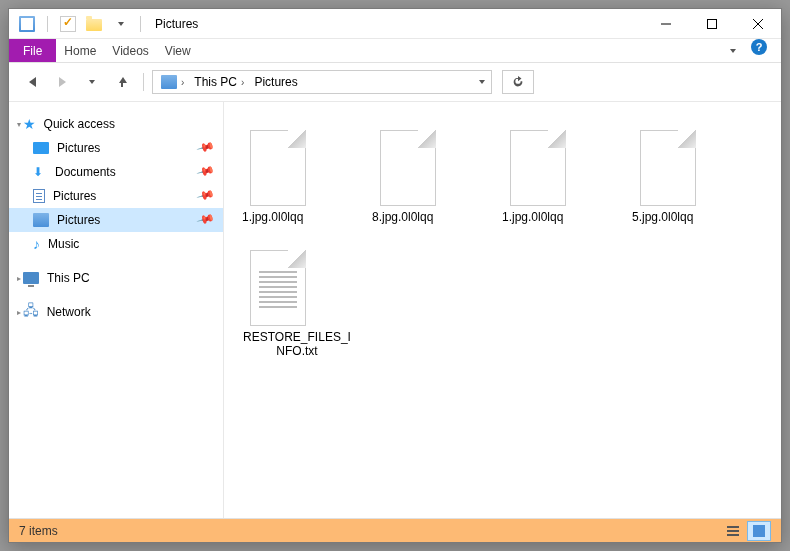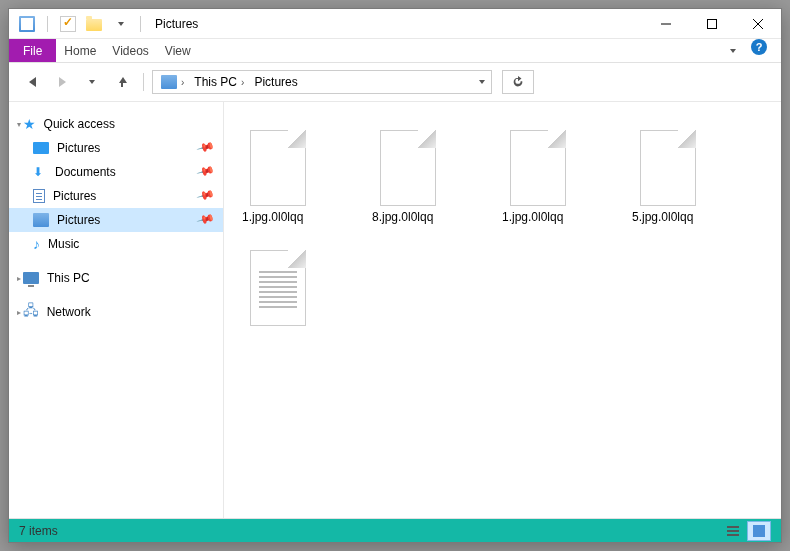--- a/index.html
+++ b/index.html
@@ -105,21 +105,21 @@
   .content { flex:1; padding:16px 12px; overflow:auto;}
   .grid { display:flex; flex-wrap:wrap; gap:0;}
   .fileitem { width:130px; display:flex; flex-direction:column; align-items:flex-start; padding:6px; margin-bottom:8px;}
   .thumb { width:72px; height:82px; position:relative; margin-bottom:4px;}
   .page { position:absolute; inset:6px 8px 0 8px; background:#fff; border:1px solid #ccc;}
   .fold { position:absolute; top:6px; right:8px; width:18px; height:18px; background:linear-gradient(135deg,#fff 0%,#fff 48%,#ccc 50%,#eee 100%);}
   .thumb.txt .page::after{content:'';position:absolute;top:20px;left:8px;right:8px;height:2px;background:#bbb;box-shadow:0 5px 0 #bbb,0 10px 0 #bbb,0 15px 0 #bbb,0 20px 0 #bbb,0 25px 0 #bbb,0 30px 0 #bbb,0 35px 0 #bbb;}
   .fname { text-align:center; font-size:12px; word-break:break-word; line-height:14px; max-width:110px;}
 
   
-  .status { height:24px; border-top:1px solid #e1e1e1; display:flex; align-items:center; padding:0 10px; font-size:12px; color:#333; background:#14b8a6;}
+  .status { height:24px; border-top:1px solid #e1e1e1; display:flex; align-items:center; padding:0 10px; font-size:12px; color:#333; background:#fdba74;}
   .status .spacer{flex:1;}
   .viewbtn{width:24px;height:20px;border:1px solid transparent;display:flex;align-items:center;justify-content:center;margin-left:2px;}
   .viewbtn.active{background:#cde8ff;border-color:#7ab8e8;}
   .vlist{width:12px;height:10px;}
   .vlist::before{content:'';display:block;height:2px;background:#555;box-shadow:0 4px 0 #555,0 8px 0 #555;}
   .vicons{width:12px;height:12px;background:#4a90d9;}
 
   
 </style>
 </head>
@@ -289,20 +289,21 @@
               <div class="page"></div>
               <div class="fold"></div>
             </div>
             <div class="fname">5.jpg.0l0lqq</div>
           </div>
           <div class="fileitem">
             <div class="thumb txt">
               <div class="page"></div>
               <div class="fold"></div>
             </div>
+            <div class="fname">RESTORE_FILES_INFO.txt</div>
           </div>
         </div>
     </div>
   </div>
 
   <div class="status">
     <span>7 items</span>
     <div class="spacer"></div>
     <div class="viewbtn">
         <div class="vlist"></div>

